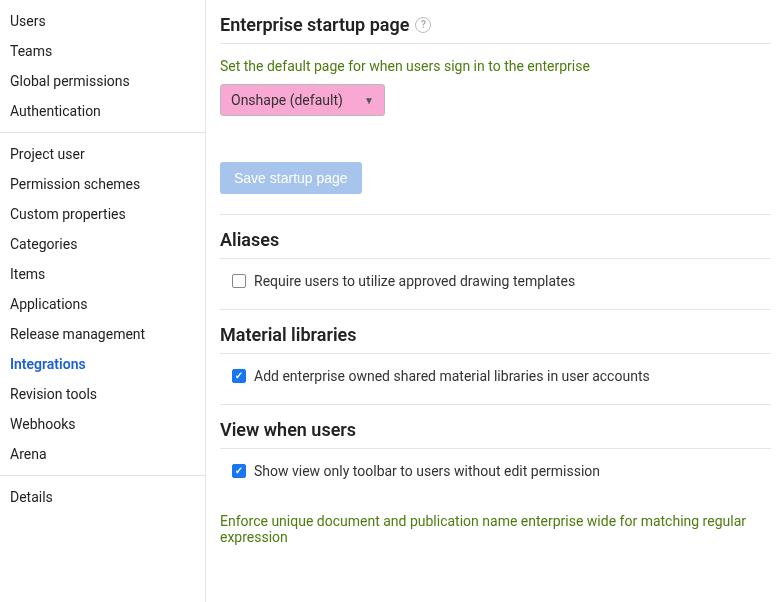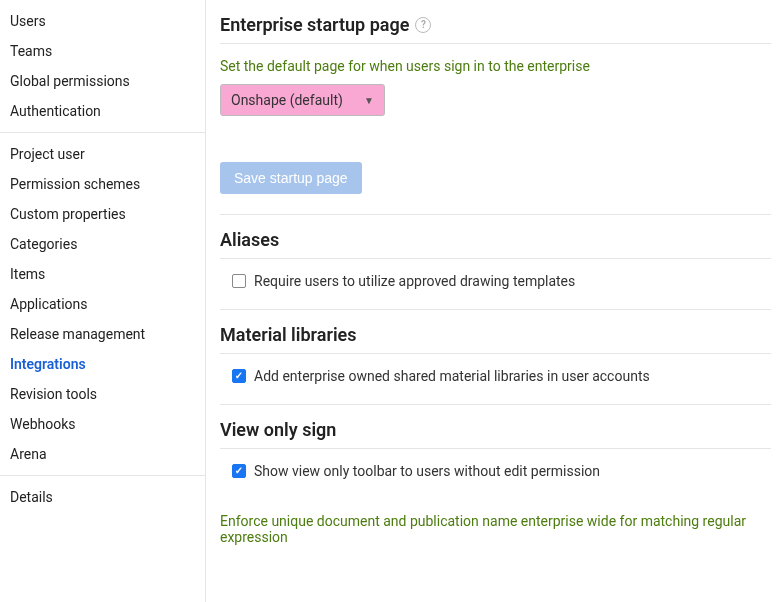--- a/index.html
+++ b/index.html
@@ -187,21 +187,21 @@
     <span>Material libraries</span>
   </div>
   <div class="section-body">
     <label class="checkbox-row">
       <span class="checkbox checked"></span>
       <span>Add enterprise owned shared material libraries in user accounts</span>
     </label>
   </div>
 
   <div class="section-header">
-    <span>View only sign</span>
+    <span>View when users</span>
   </div>
   <div class="section-body">
     <label class="checkbox-row">
       <span class="checkbox checked"></span>
       <span>Show view only toolbar to users without edit permission</span>
     </label>
   </div>
 
   <div class="section-body">
     <p class="help-text">Enforce unique document and publication name enterprise wide for matching regular expression</p>

